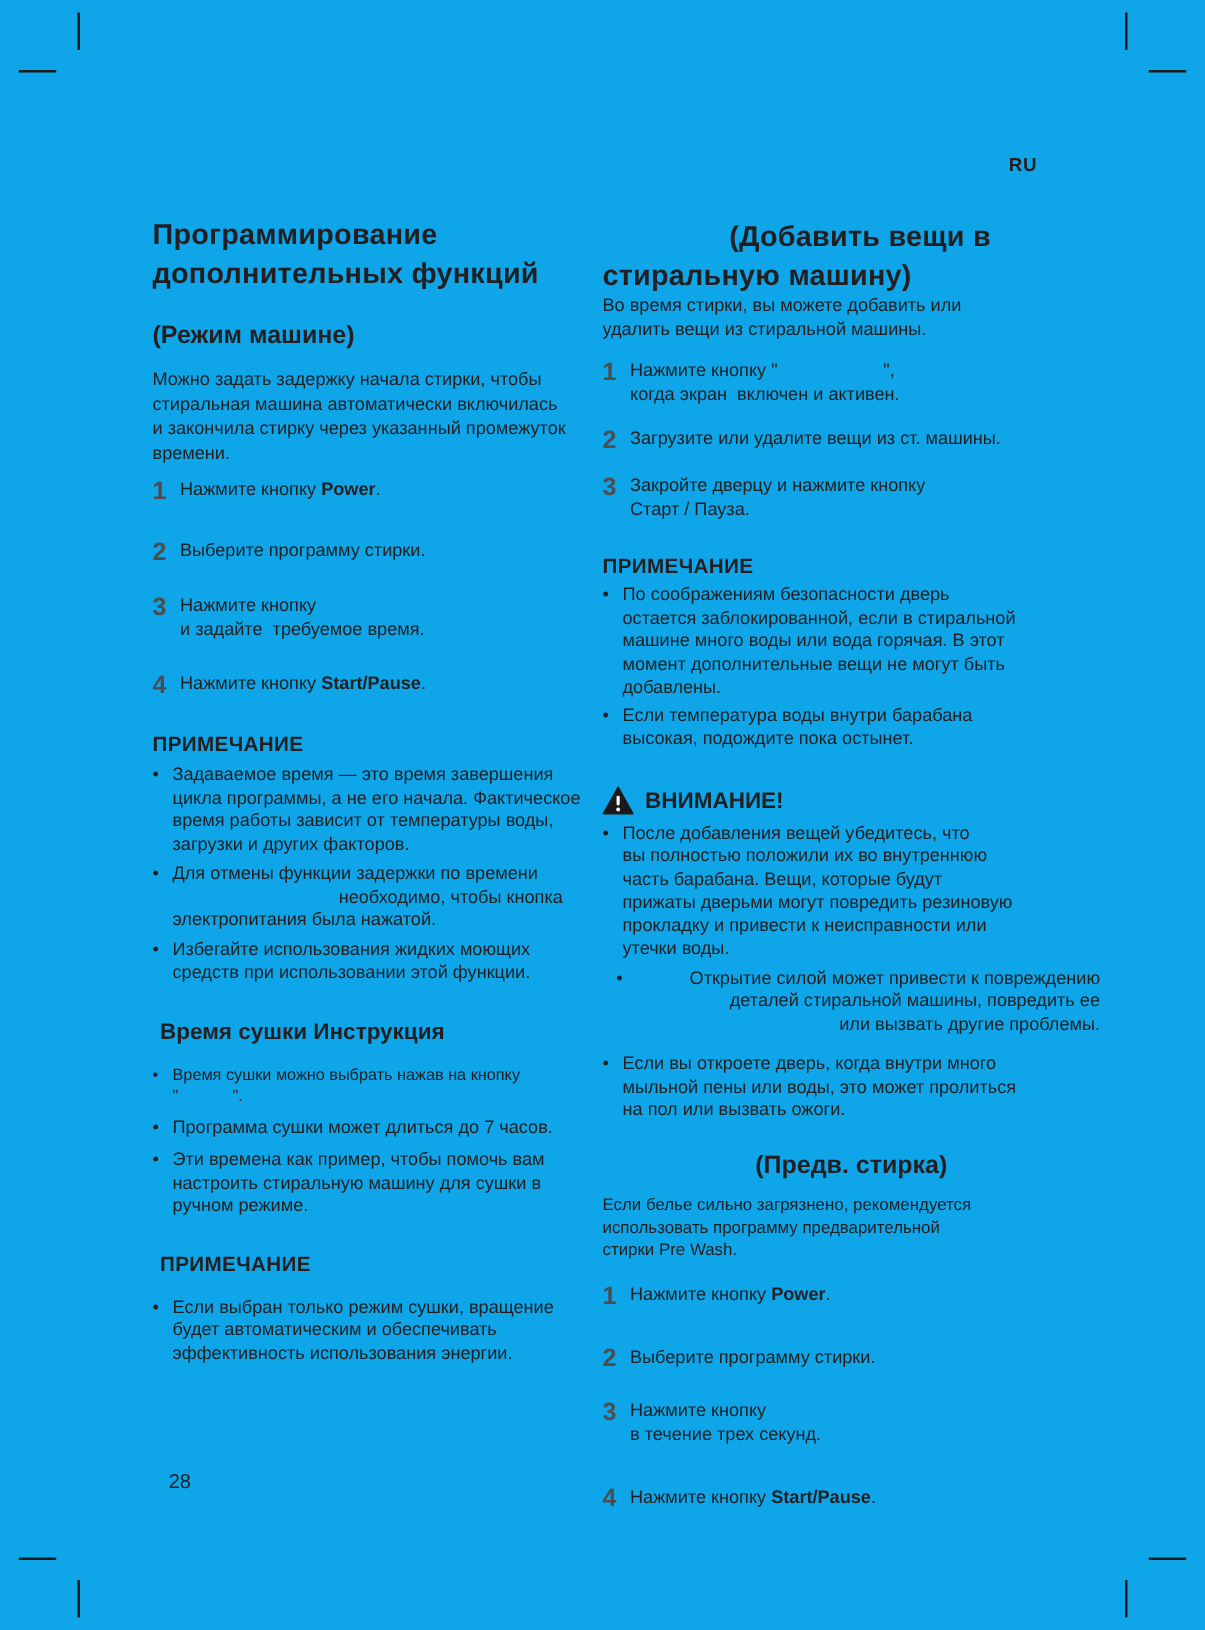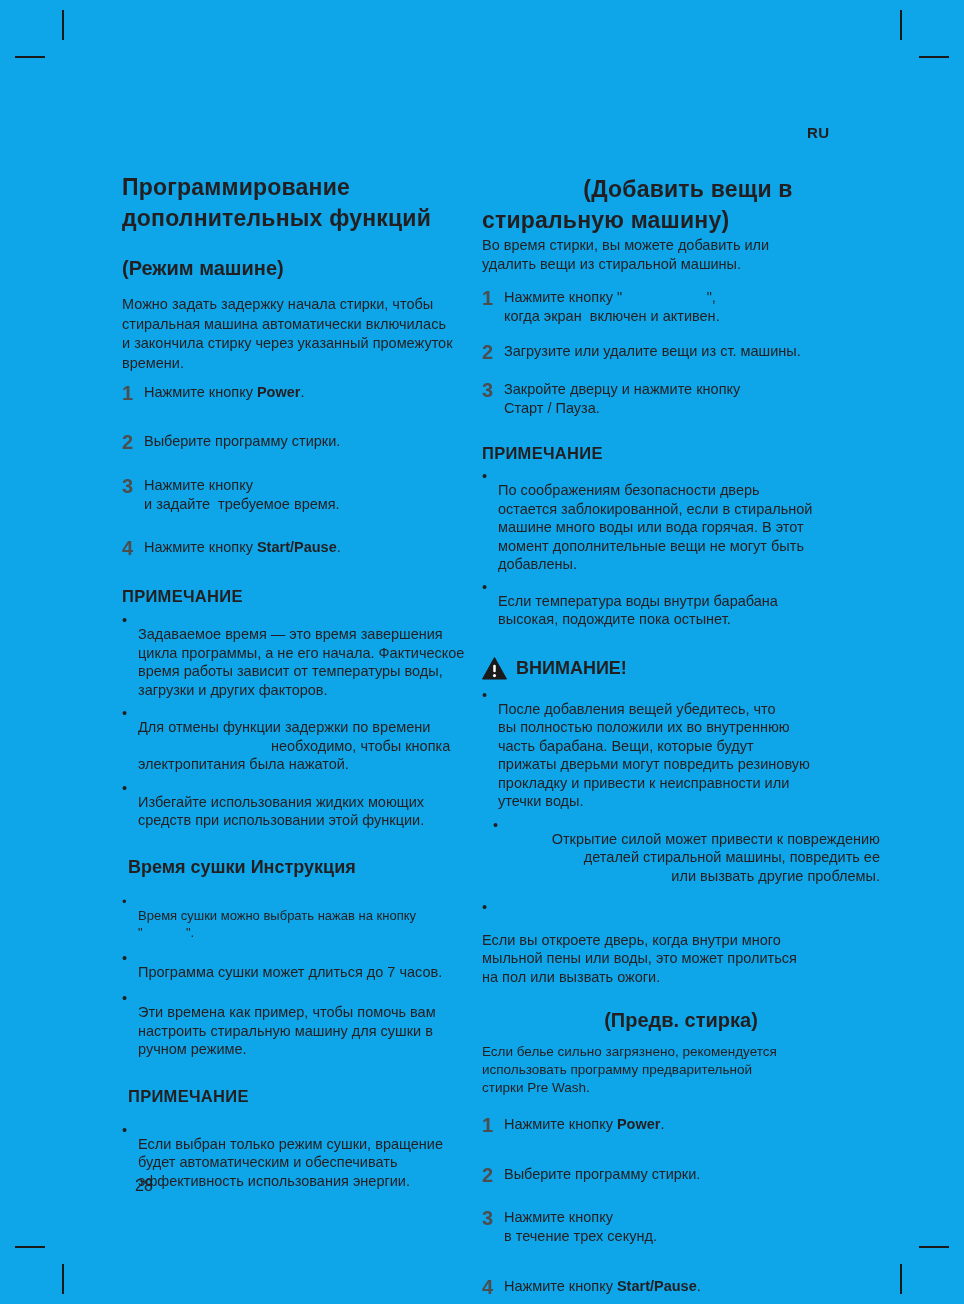--- a/index.html
+++ b/index.html
@@ -36,21 +36,21 @@
   .step .num {
     flex:0 0 22px; font-size:20px; line-height:22px; font-weight:bold; color:#4d4d4d;
     white-space:normal;
   }
   .step .stext { padding-top:1px; }
   .step .stext b { font-weight:bold; }
 
   .bullet { display:flex; align-items:flex-start; line-height:18.5px; }
   .bullet .dot { flex:0 0 16px; }
   .bullet .dot::before { content:"\2022"; }
-  .bullet .btxt { flex:1 1 auto;margin-top:14px; }
+  .bullet .btxt { flex:1 1 auto; }
   .bullet.small { font-size:13px; line-height:17px; }
 
   .warn-head { display:flex; align-items:center; gap:9px; }
   .warn-head .wicon { width:25px; height:23px; flex:0 0 auto; }
   .warn-head .wlabel { font-size:18px; font-weight:bold; }
 
   .prewash-heading { font-size:20px; font-weight:bold; text-align:center; }
   .prewash-intro { font-size:13.5px; line-height:18px; }
 
   
@@ -71,21 +71,21 @@
   
   .ra-intro { }
   .ra-s0 { margin-top:13px; }
   .ra-s1 { margin-top:15px; }
   .ra-s2 { margin-top:16px; }
   .ra-note  { margin-top:26px; }
   .ra-nb { margin-top:4px; }
   .ra-warn  { margin-top:28px; }
   .ra-wb0 { margin-top:6px; }
   .ra-wb1 { margin-top:5px;text-align:right; }
-  .ra-wb2 { margin-top:13px;flex-direction:column; }
+  .ra-wb2 { margin-top:13px; }
   .rp-heading { margin-top:25px; }
   .rp-intro { margin-top:13px; }
   .rp-s0 { margin-top:17px; }
   .rp-s1 { margin-top:28px; }
   .rp-s2 { margin-top:21px; }
   .rp-s3 { margin-top:30px; }
 </style>
 </head>
 <body>
 

